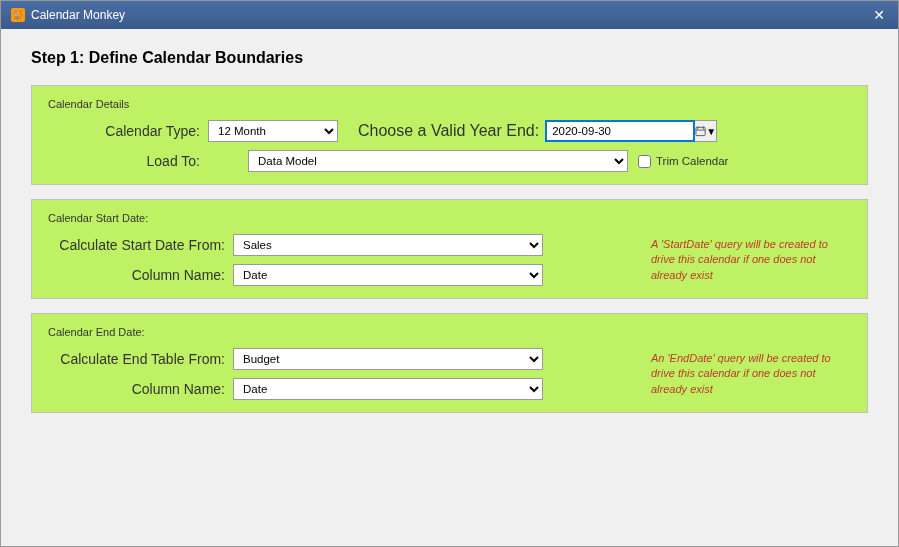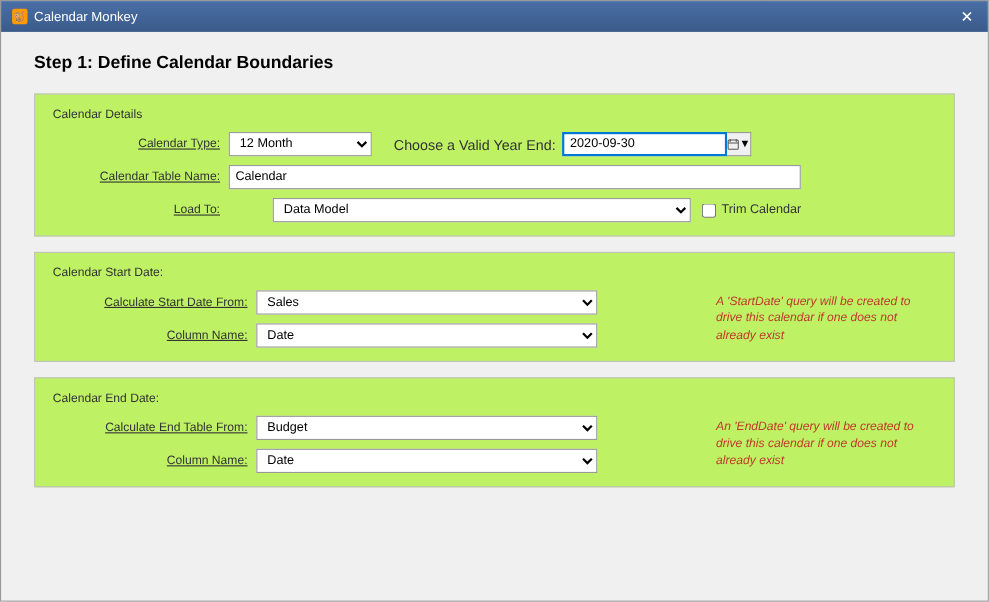--- a/index.html
+++ b/index.html
@@ -94,23 +94,22 @@
       display: flex;
       align-items: center;
       margin-bottom: 8px;
     }
     .form-row:last-child {
       margin-bottom: 0;
     }
     .form-label {
       text-align: right;
       color: #333;
-      font-size: 11px;
+      font-size: 14px;
       flex-shrink: 0;
-      text-decoration: underline;
     }
     .label-calendar-type { width: 160px; padding-right: 8px; }
     .label-table-name { width: 160px; padding-right: 8px; }
     .label-load-to { width: 160px; padding-right: 8px; }
     .label-calc-start { width: 185px; padding-right: 8px; }
     .label-col-name { width: 185px; padding-right: 8px; }
     .label-calc-end { width: 185px; padding-right: 8px; }
     .label-col-name-end { width: 185px; padding-right: 8px; }
 
     select {
@@ -132,21 +131,21 @@
       height: 22px;
     }
     .calendar-type-select { width: 130px; }
     .year-end-group {
       display: flex;
       align-items: center;
       gap: 6px;
       margin-left: 20px;
     }
     .year-end-label {
-      font-size: 13px;
+      font-size: 16px;
       color: #333;
       white-space: nowrap;
     }
     .year-end-input {
       width: 150px;
       border: 2px solid #0078d7;
       padding: 2px 4px;
       font-size: 11.5px;
       height: 22px;
     }
@@ -270,24 +269,20 @@
                 <line x1="3" y1="1" x2="3" y2="4" stroke="#555" stroke-width="1"></line>
                 <line x1="9" y1="1" x2="9" y2="4" stroke="#555" stroke-width="1"></line>
                 <line x1="1" y1="5" x2="11" y2="5" stroke="#555" stroke-width="1"></line>
               </svg>
               ▼
             </button>
           </div>
         </div>
       </div>
 
-      <div class="form-row">
-        <span class="form-label label-table-name">Calendar Table Name:</span>
-        <input type="text" class="table-name-input" value="Calendar" style="">
-      </div>
 
       <div class="form-row">
         <span class="form-label label-load-to">Load To:</span>
         <select class="load-to-select">
           <option>Data Model</option>
           <option>Worksheet</option>
         </select>
         <div class="trim-calendar-group">
           <input type="checkbox" style="">
           <span class="trim-label">Trim Calendar</span>

